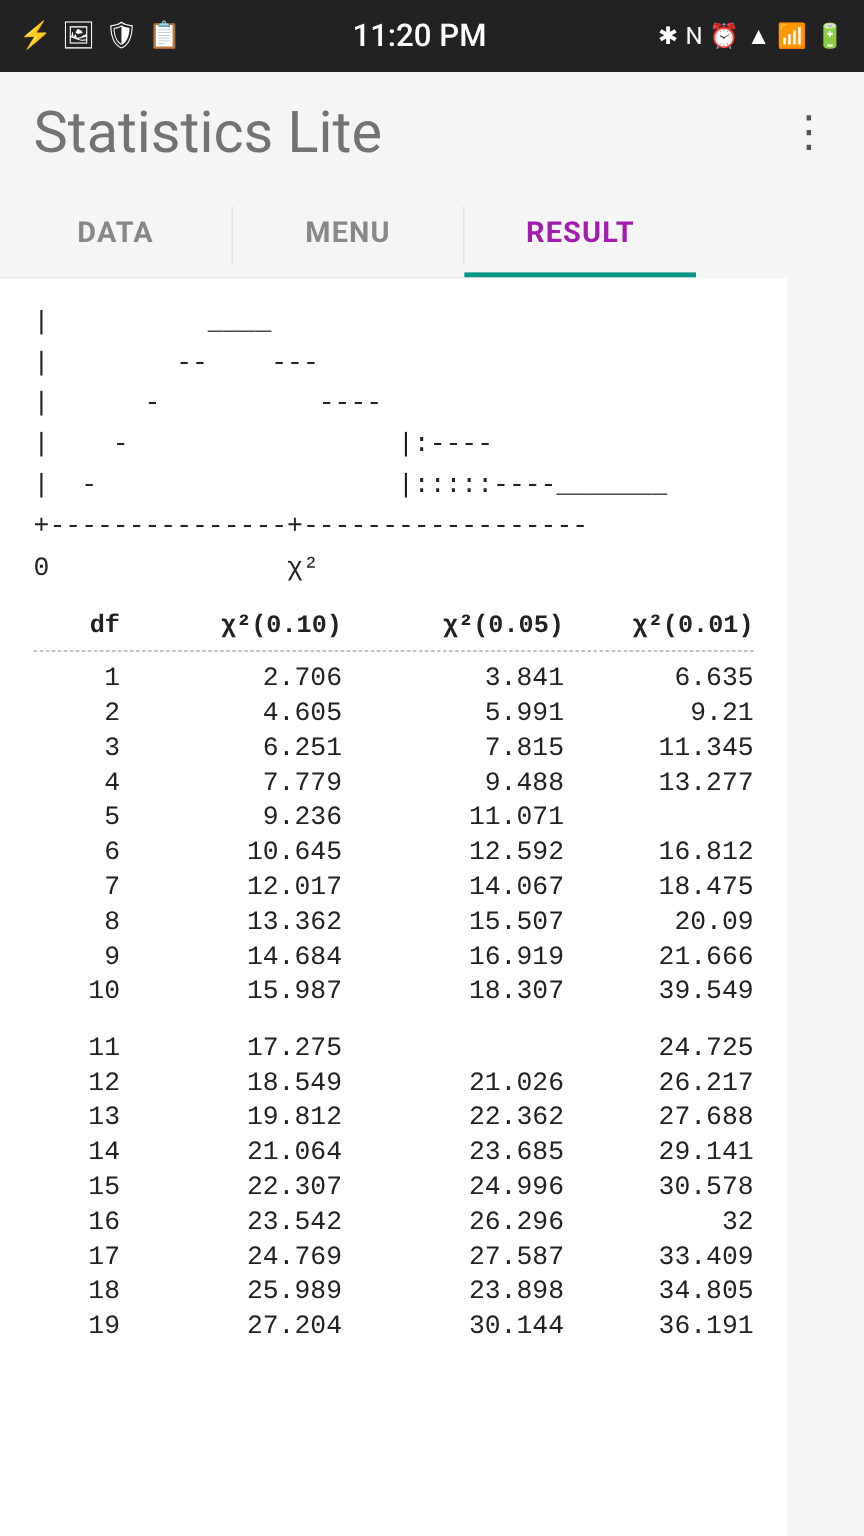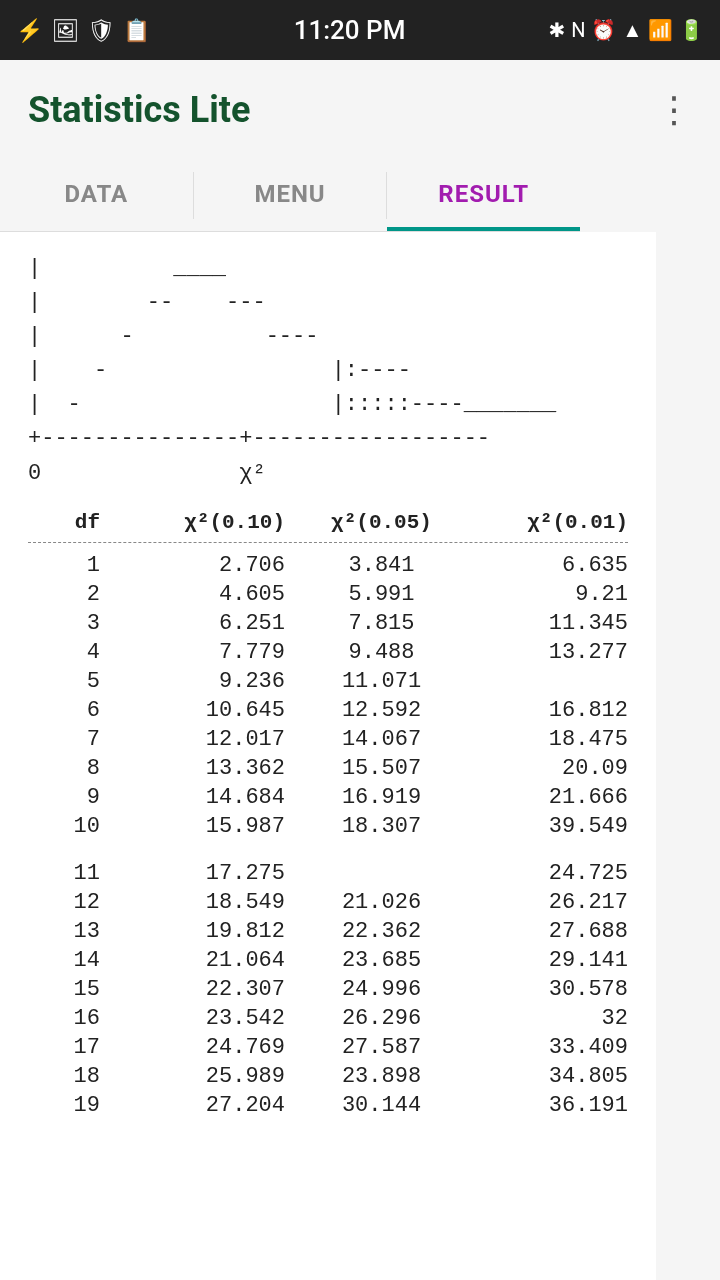--- a/index.html
+++ b/index.html
@@ -44,23 +44,23 @@
     #app-bar {
       width: 720px;
       height: 100px;
       background: #f5f5f5;
       display: flex;
       align-items: center;
       justify-content: space-between;
       padding: 0 28px;
     }
     #app-title {
-      font-size: 36px;
-      font-weight: 700;
-      color: #14532d;
+      font-size: 48px;
+      font-weight: 400;
+      color: #737373;
     }
     #menu-dots {
       font-size: 36px;
       color: #555;
       cursor: pointer;
     }
 
     
     #tab-bar {
       width: 580px;
@@ -133,21 +133,21 @@
       text-align: right;
       padding-right: 8px;
     }
     .col-010 {
       width: 185px;
       text-align: right;
       padding-right: 8px;
     }
     .col-005 {
       width: 185px;
-      text-align: center;
+      text-align: right;
       padding-right: 8px;
     }
     .col-001 {
       flex: 1;
       text-align: right;
     }
     .table-spacer {
       height: 18px;
     }
     .header-label {

